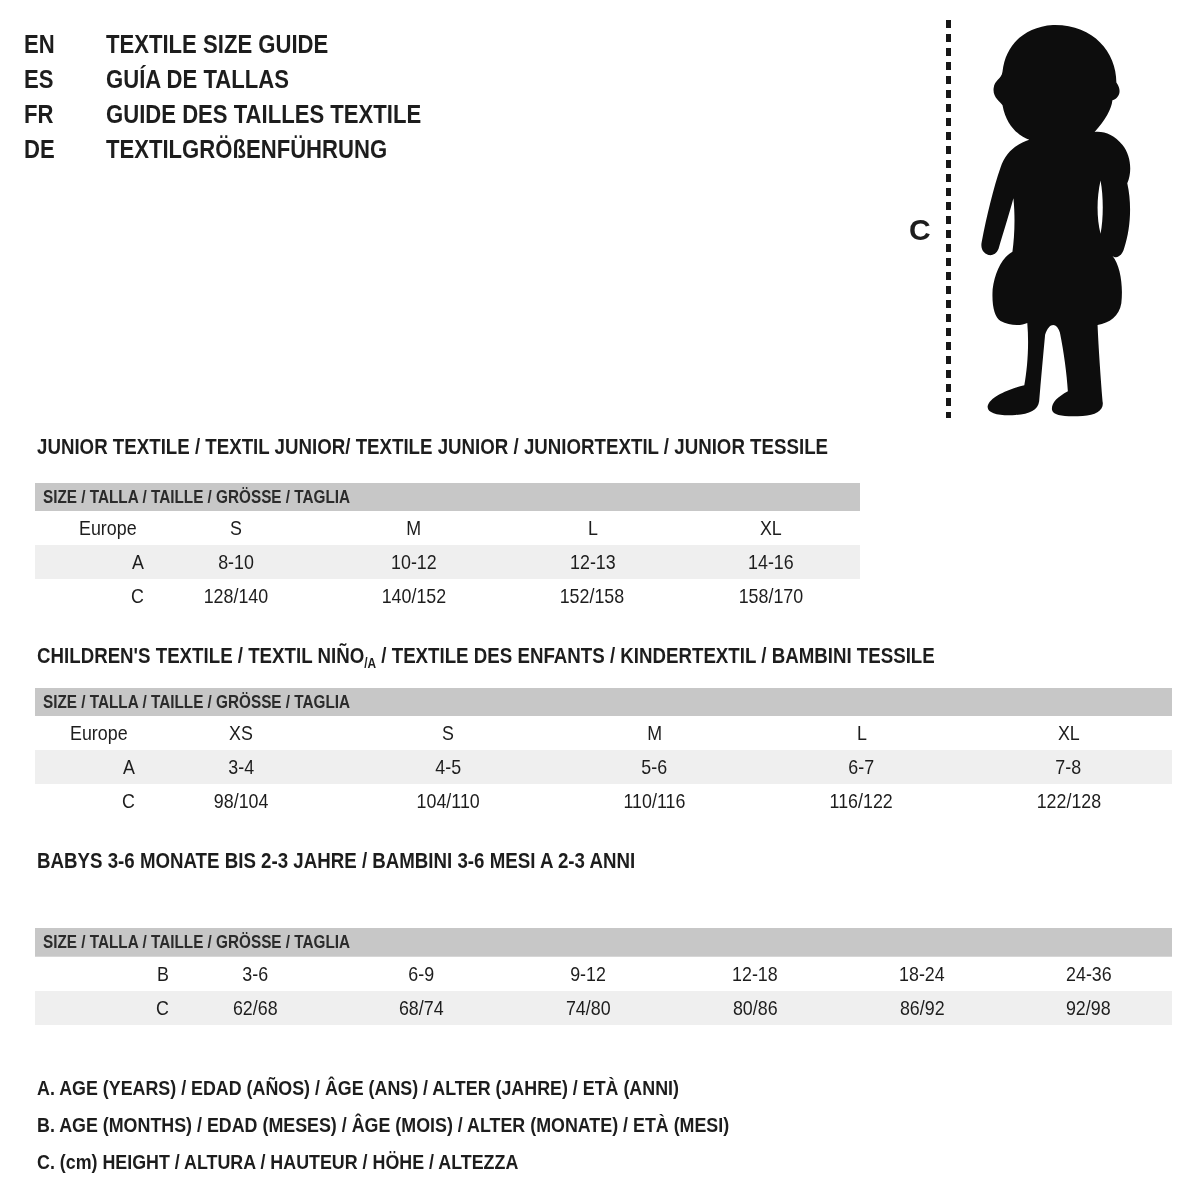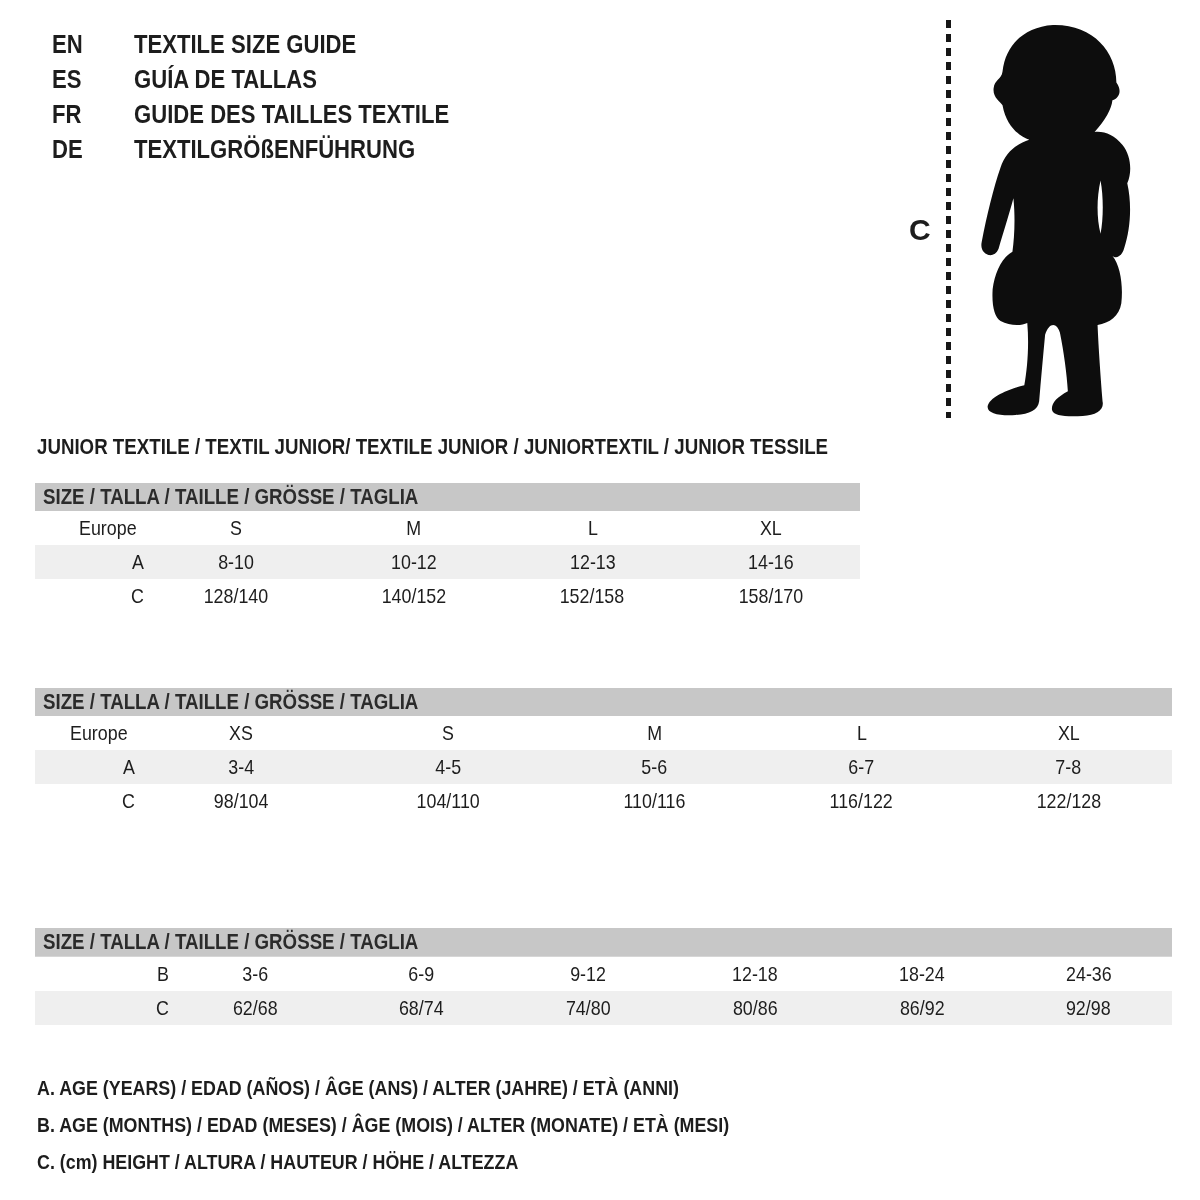--- a/index.html
+++ b/index.html
@@ -11,21 +11,21 @@
     overflow: hidden;
     font-family: "Liberation Sans", "DejaVu Sans", sans-serif;
     color: #1d1d1d;
   }
 
   
   .cx-l { display: inline-block; transform: scaleX(0.85); transform-origin: 0 50%; white-space: nowrap; }
   .cx-c { display: inline-block; transform: scaleX(0.85); transform-origin: 50% 50%; white-space: nowrap; }
 
   
-  .lang-block { position: absolute; left: 52px; top: 27px; }
+  .lang-block { position: absolute; left: 24px; top: 27px; }
   .lang-row { display: flex; align-items: center; height: 35px; font-weight: 700; font-size: 26px; letter-spacing: 0; }
   .lang-code { width: 82px; flex: 0 0 82px; }
 
   
   .figure { position: absolute; left: 905px; top: 20px; width: 250px; height: 402px; }
   .measure-label { position: absolute; left: 4px; top: 193px; font-weight: 700; font-size: 30px; }
   .measure-line {
     position: absolute; left: 41px; top: 0; width: 5px; height: 398px;
     background: repeating-linear-gradient(to bottom, #161616 0 8px, transparent 8px 14px);
   }
@@ -40,21 +40,21 @@
 
   
   .tbl { position: absolute; left: 35px; }
   .tbl-junior { top: 483px; width: 825px; }
   .tbl-children { top: 688px; width: 1137px; }
   .tbl-babies { top: 928px; width: 1137px; }
 
   .thead {
     height: 28px; background: #c7c7c7; display: flex; align-items: center;
     padding-left: 8px; box-sizing: border-box;
-    font-weight: 700; font-size: 22px; color: #2b2b2b;
+    font-weight: 700; font-size: 18px; color: #2b2b2b;
   }
   .trow { display: flex; align-items: center; height: 34px; font-size: 21px; font-weight: 400; }
   .trow.shaded { background: #efefef; }
   .trow.bordered { border-top: 1px solid #d6d6d6; }
   .cell { text-align: center; }
   .cell.label { text-align: right; padding-left: 8px; box-sizing: border-box; }
 
   .cols-j > .cell { width: 21.625%; }
   .cols-j > .cell.label { width: 13.5%; }
   .cols-c > .cell { width: 18.2%; }
@@ -159,20 +159,23 @@
     </div>
     <div class="trow cols-j">
       <span class="cell label"><span class="cx-l">C</span></span>
       <span class="cell"><span class="cx-c">128/140</span></span>
       <span class="cell"><span class="cx-c">140/152</span></span>
       <span class="cell"><span class="cx-c">152/158</span></span>
       <span class="cell"><span class="cx-c">158/170</span></span>
     </div>
   </div>
 
+  <div class="section-title title-children">
+    <span class="cx-l"><span>CHILDREN'S TEXTILE / TEXTIL NIÑO</span><span class="sub">/A</span><span> / TEXTILE DES ENFANTS / KINDERTEXTIL / BAMBINI TESSILE</span></span>
+  </div>
   <div class="tbl tbl-children">
     <div class="thead">
       <span class="cx-l">SIZE / TALLA / TAILLE / GRÖSSE / TAGLIA</span>
     </div>
     <div class="trow cols-c">
       <span class="cell label"><span class="cx-l">Europe</span></span>
       <span class="cell"><span class="cx-c">XS</span></span>
       <span class="cell"><span class="cx-c">S</span></span>
       <span class="cell"><span class="cx-c">M</span></span>
       <span class="cell"><span class="cx-c">L</span></span>
@@ -190,20 +193,21 @@
       <span class="cell label"><span class="cx-l">C</span></span>
       <span class="cell"><span class="cx-c">98/104</span></span>
       <span class="cell"><span class="cx-c">104/110</span></span>
       <span class="cell"><span class="cx-c">110/116</span></span>
       <span class="cell"><span class="cx-c">116/122</span></span>
       <span class="cell"><span class="cx-c">122/128</span></span>
     </div>
   </div>
 
   <div class="section-title title-babies">
+    <div><span class="cx-l">BABYS 3-6 MONATE BIS 2-3 JAHRE / BAMBINI 3-6 MESI A 2-3 ANNI</span></div>
   </div>
   <div class="tbl tbl-babies">
     <div class="thead">
       <span class="cx-l">SIZE / TALLA / TAILLE / GRÖSSE / TAGLIA</span>
     </div>
     <div class="trow cols-b bordered">
       <span class="cell label"><span class="cx-l">B</span></span>
       <span class="cell"><span class="cx-c">3-6</span></span>
       <span class="cell"><span class="cx-c">6-9</span></span>
       <span class="cell"><span class="cx-c">9-12</span></span>

